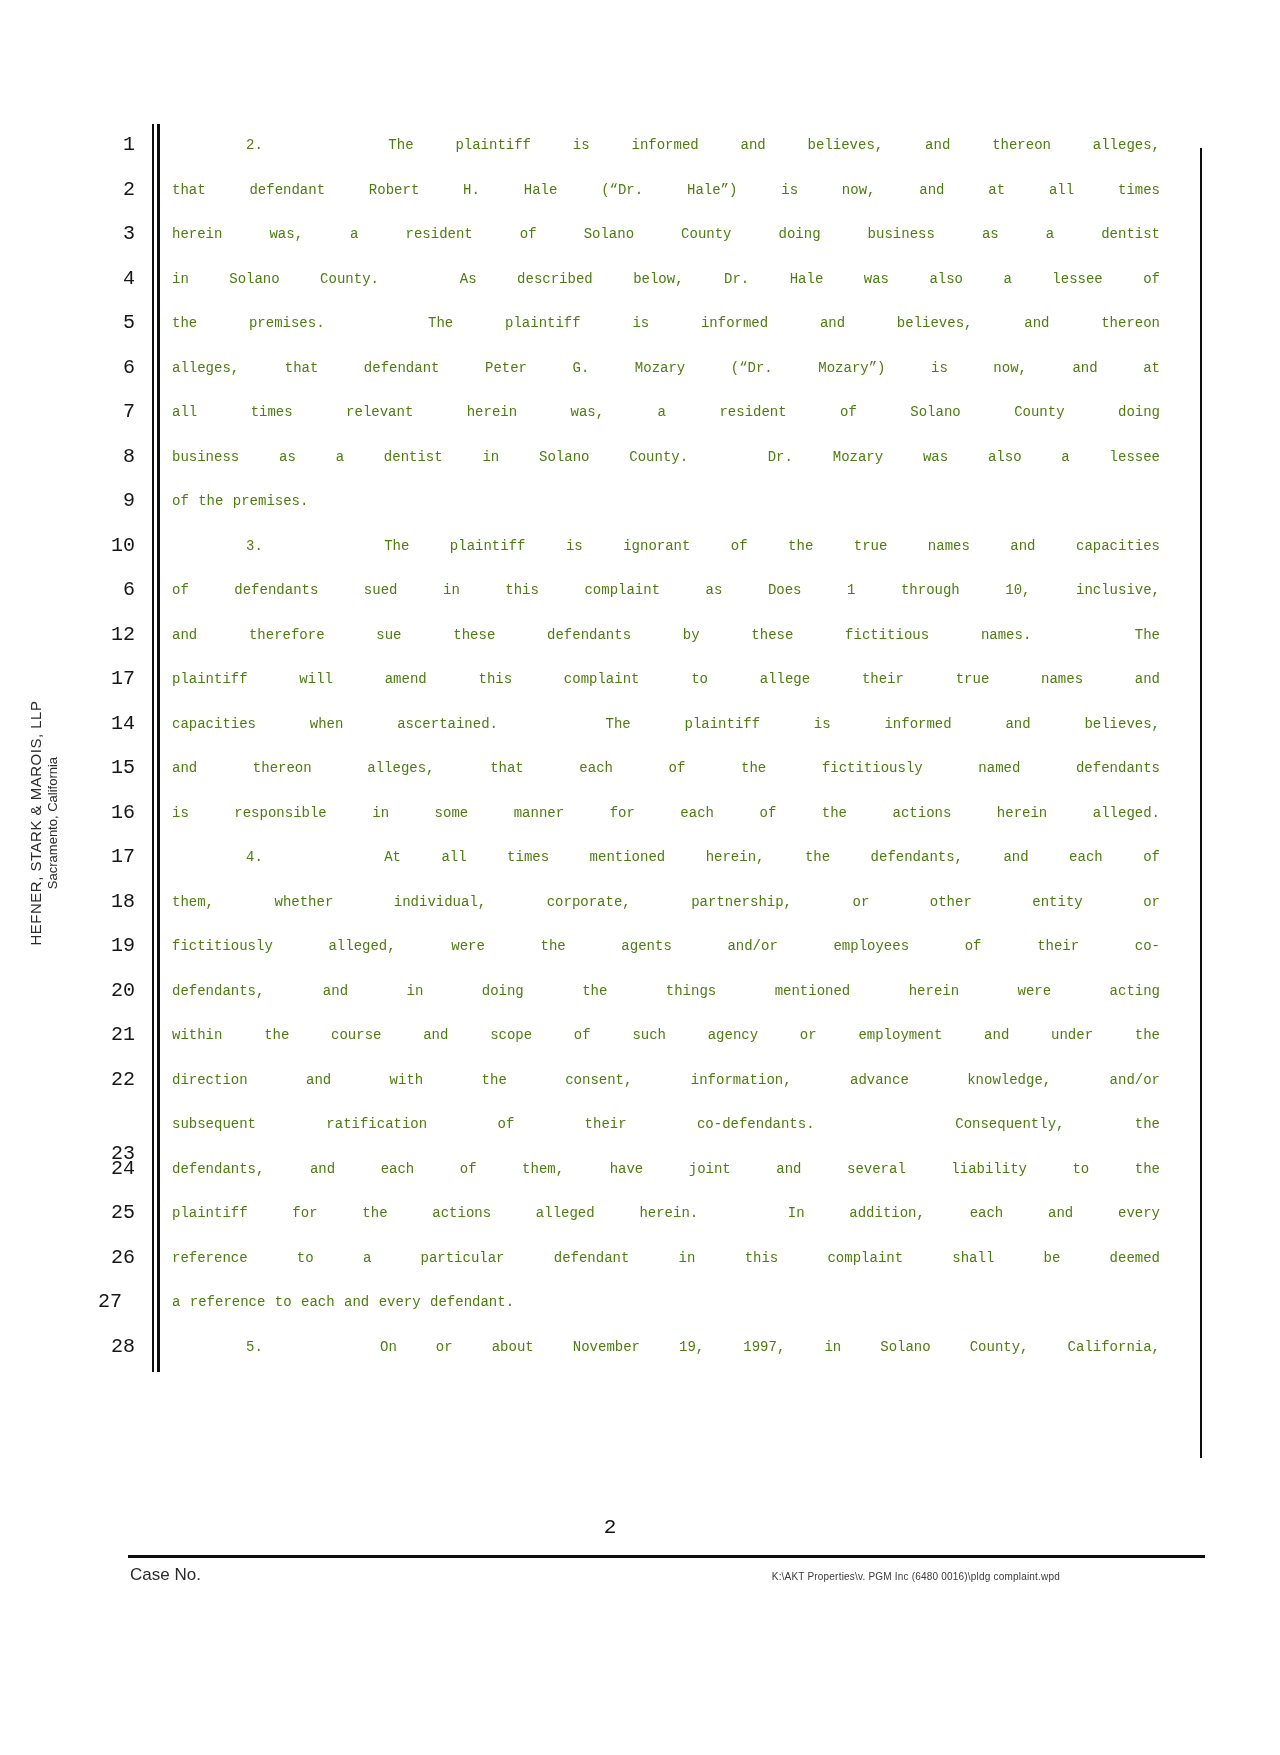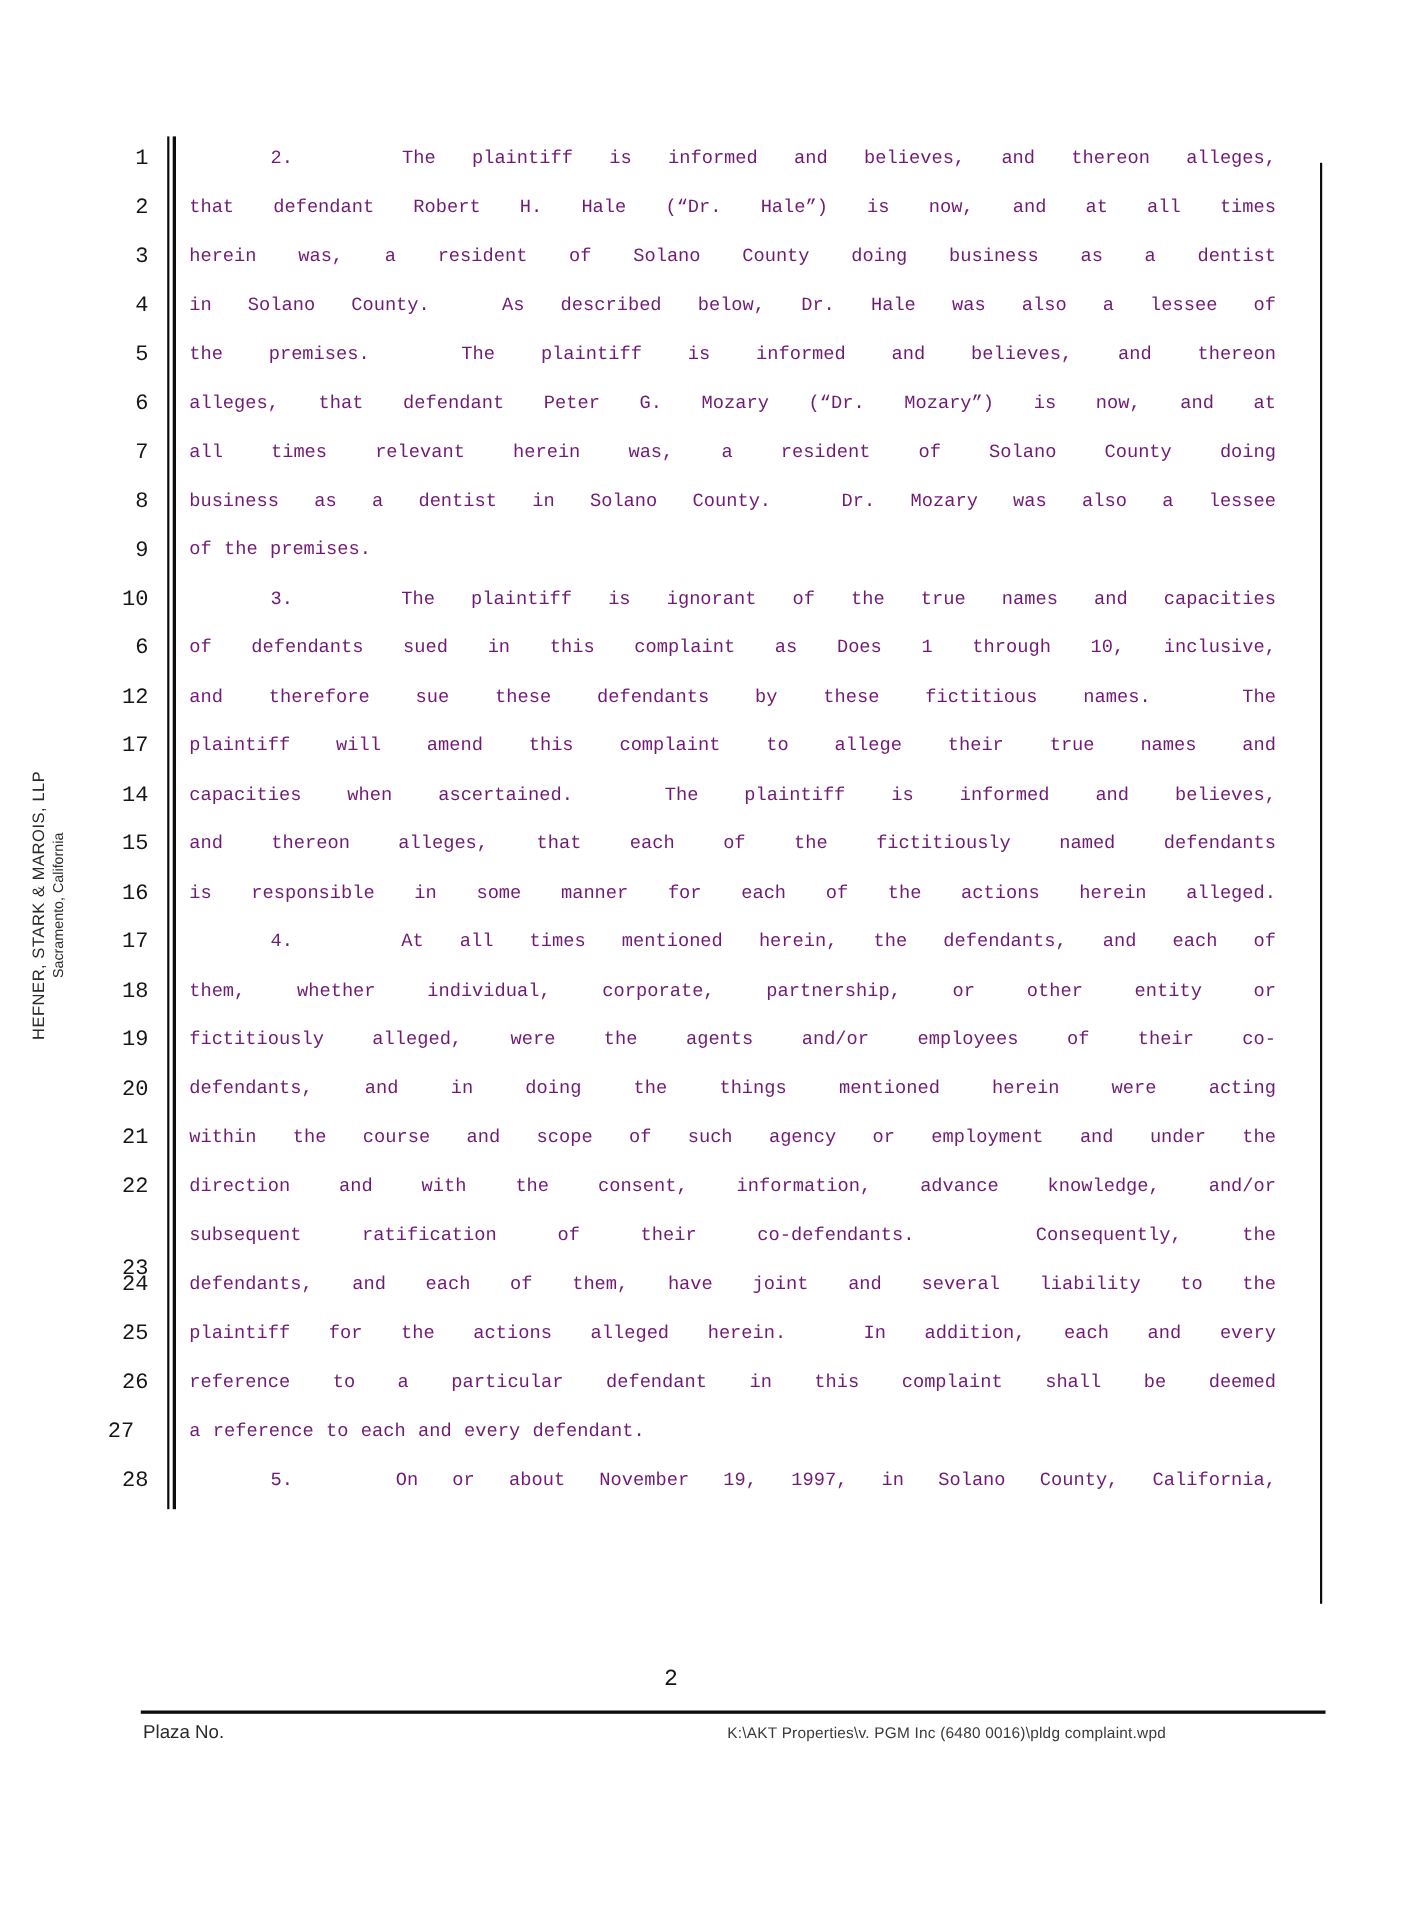--- a/index.html
+++ b/index.html
@@ -47,25 +47,25 @@
     width: 50px;
     text-align: right;
     font-size: 20px;
     line-height: 30px;
     color: #161616;
   }
   .ltxt {
     position: absolute;
     left: 172px;
     width: 988px;
-    font-size: 17px;
+    font-size: 14px;
     line-height: 30px;
     letter-spacing: 0px;
     word-spacing: 1px;
-    color: #701a75;
+    color: #4d7c0f;
     white-space: normal;
   }
   .ltxt.just {
     text-align: justify;
     text-align-last: justify;
   }
   .ltxt.ind { padding-left: 74px; width: 914px; }
 
   
   .pagenum {
@@ -104,21 +104,21 @@
   }
   .footer .row2 {
     display: flex;
     justify-content: space-between;
     align-items: baseline;
     font-size: 17px;
     line-height: 22px;
     margin-top: 2px;
   }
   .footer .path {
-    font-size: 14px;
+    font-size: 10px;
     color: #3a3a3a;
     letter-spacing: 0.2px;
     text-align: right;
   }
 </style>
 </head>
 <body>
 
 <div class="page">
 
@@ -189,18 +189,18 @@
       <div class="lnum" style="top: 1331.5px;">28</div>
       <div class="ltxt just ind" style="top: 1331.5px;">5.&nbsp;&nbsp; On or about November 19, 1997, in Solano County, California,</div>
     </div>
 
   <div class="pagenum">2</div>
 
   <div class="footer-rule"></div>
 
   <div class="footer">
     <div class="row2">
-      <span>Plaza No.</span>
+      <span>Case No.</span>
       <span class="path">K:\AKT Properties\v. PGM Inc (6480 0016)\pldg complaint.wpd</span>
     </div>
   </div>
 
 </div>
 
 </body></html>

